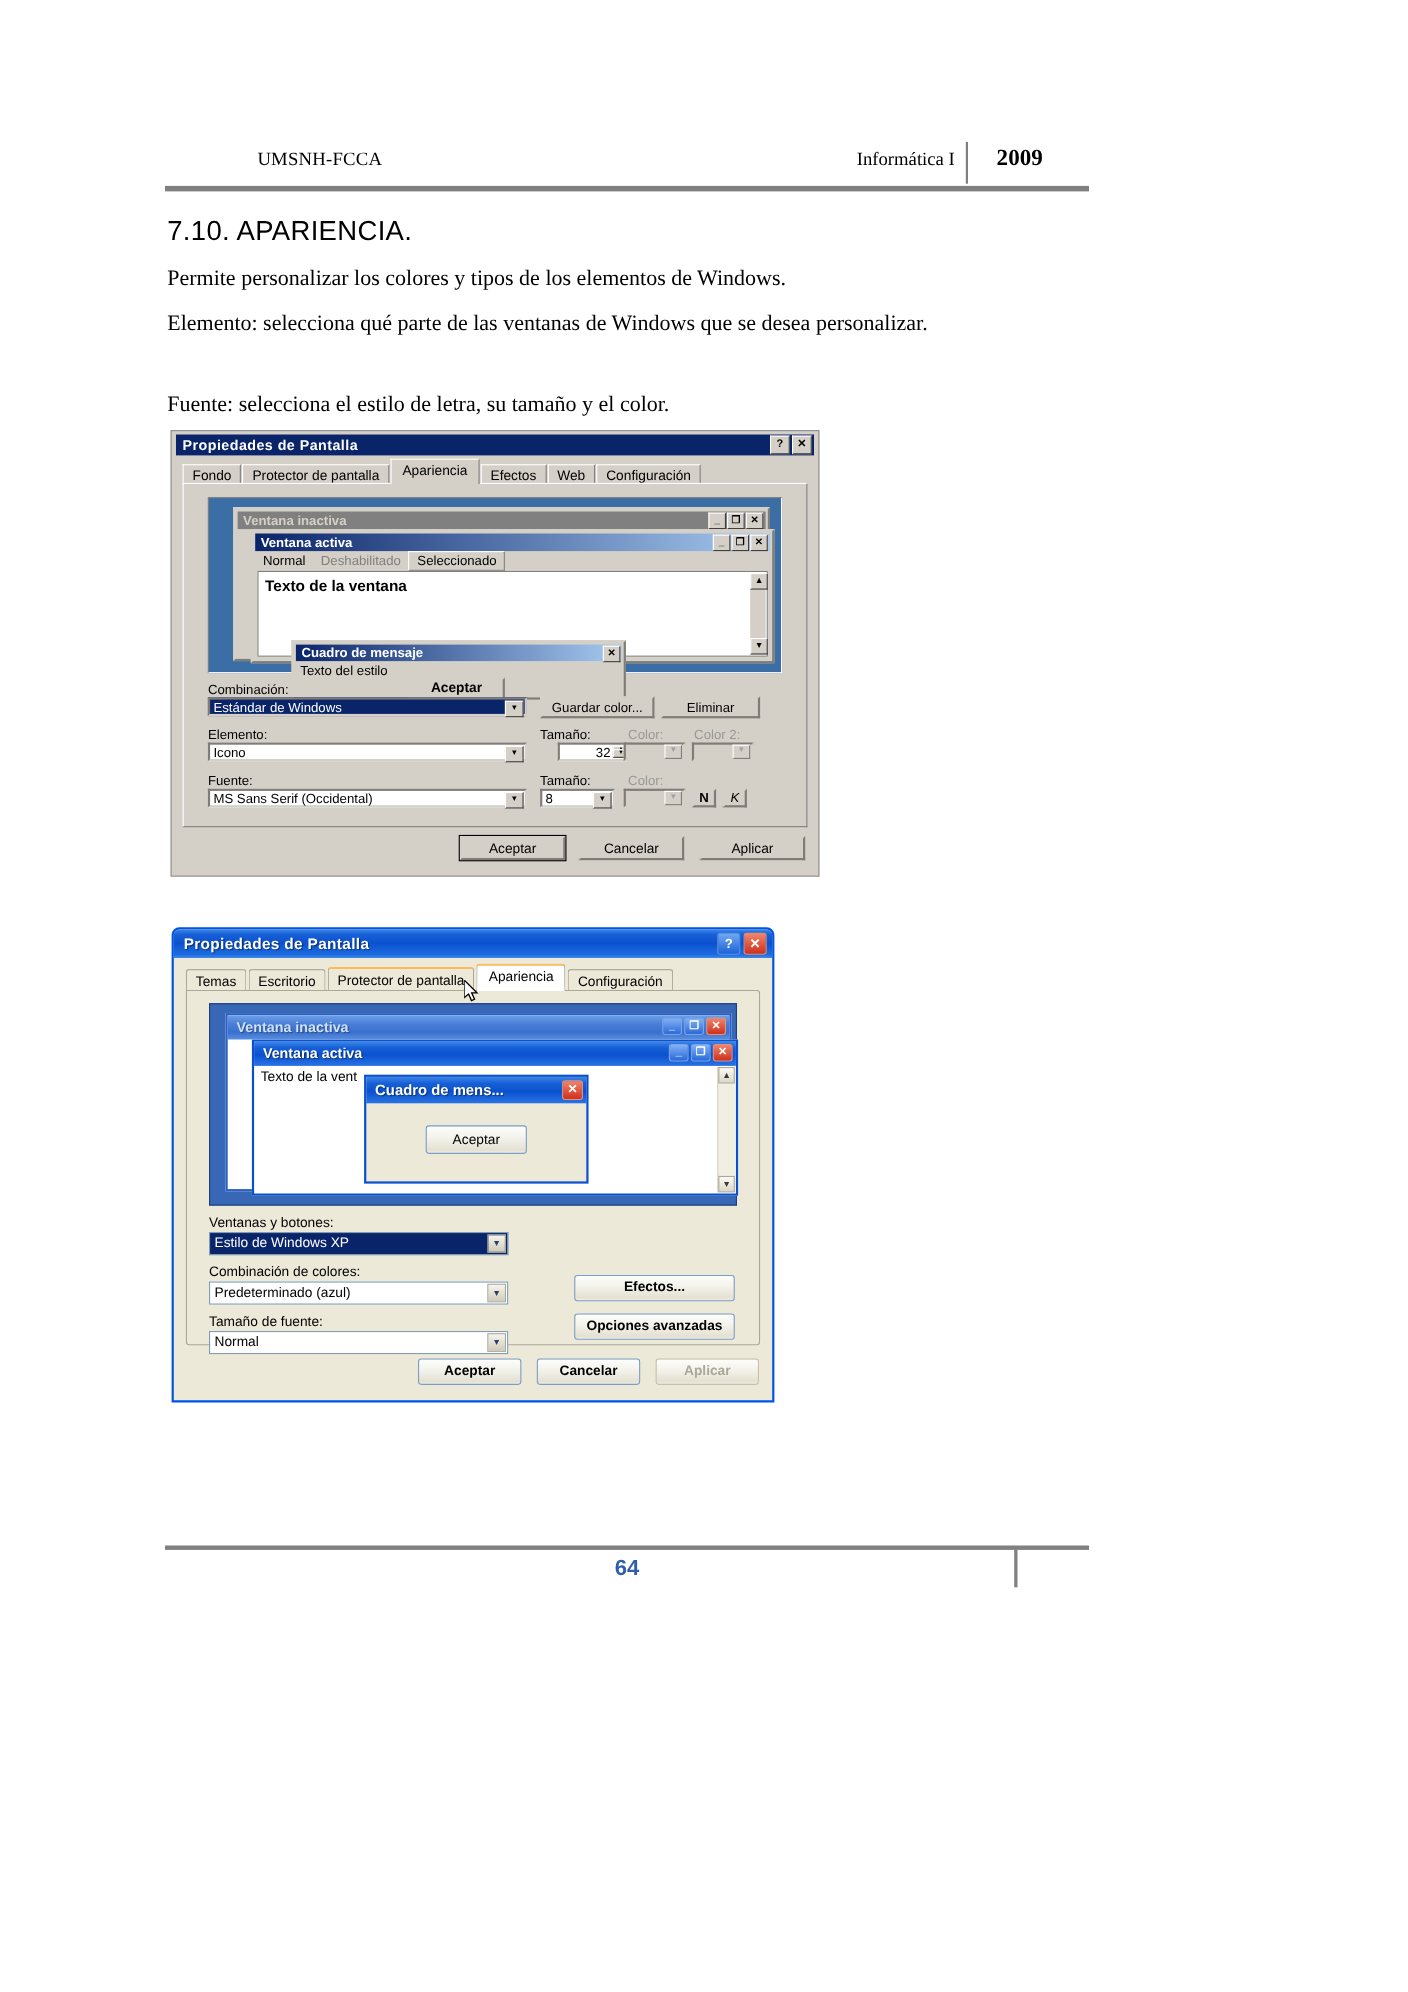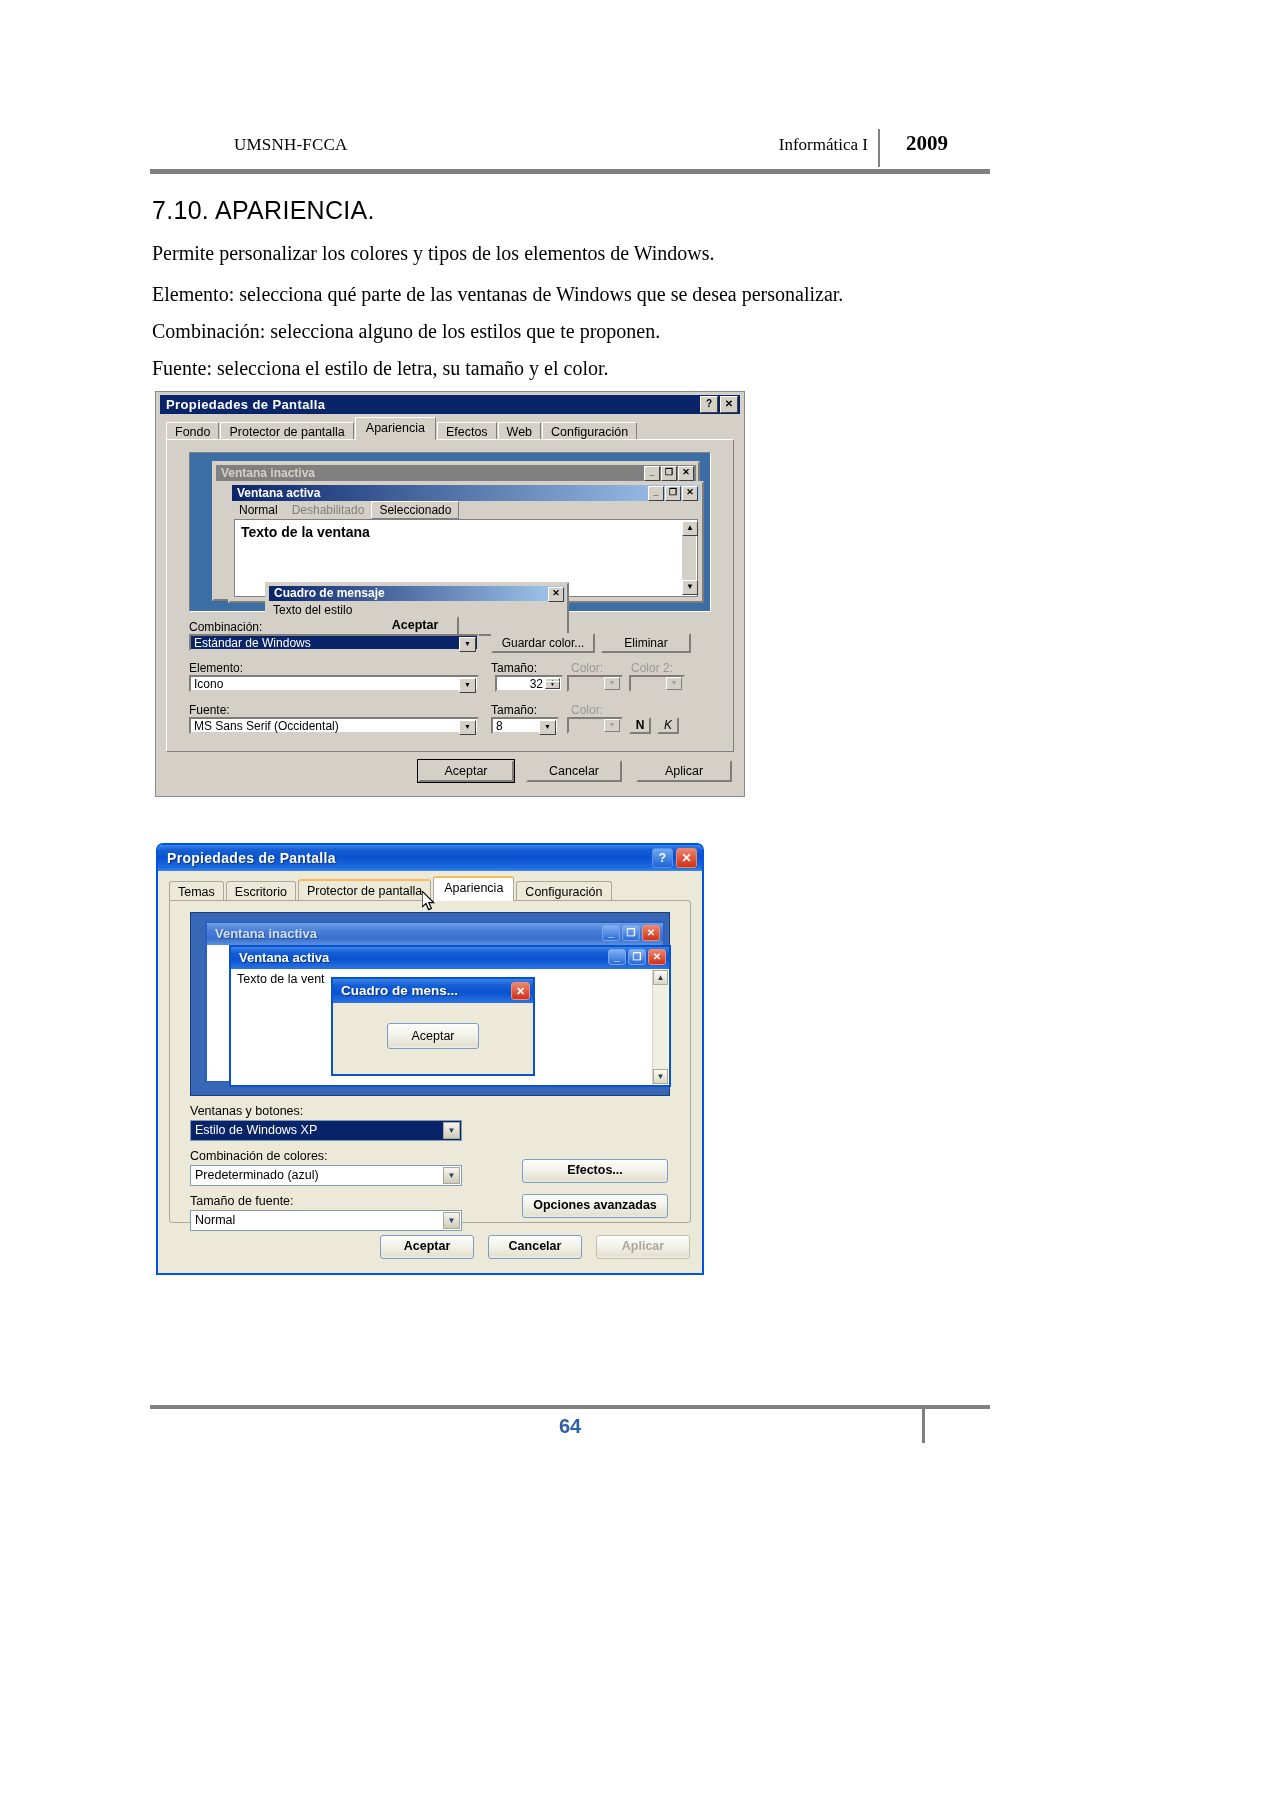--- a/index.html
+++ b/index.html
@@ -156,21 +156,20 @@
     <div class="hdr-left">UMSNH-FCCA</div>
     <div class="hdr-right">Informática I</div>
     <div class="hdr-vsep"></div>
     <div class="hdr-year">2009</div>
     <div class="hdr-rule"></div>
   </div>
 
   <h1 class="sec">7.10. APARIENCIA.</h1>
   <p class="par p1">Permite personalizar los colores y tipos de los elementos de Windows.</p>
   <p class="par p2">Elemento: selecciona qué parte de las ventanas de Windows que se desea personalizar.</p>
-  <p class="par p3">Combinación: selecciona alguno de los estilos que te proponen.</p>
   <p class="par p4">Fuente: selecciona el estilo de letra, su tamaño y el color.</p>
 
   <div class="dlg98">
 
     <div class="tbar">
       <span>Propiedades de Pantalla</span>
     </div>
     <div class="tbtns">
       <div class="tb-btn tb-help">?</div>
       <div class="tb-btn">✕</div>
@@ -238,21 +237,21 @@
 
       <div class="lbl98" style="left:22px;top:221px;">Elemento:</div>
       <div class="lbl98" style="left:324px;top:221px;">Tamaño:</div>
       <div class="lbl98 dim" style="left:404px;top:221px;">Color:</div>
       <div class="lbl98 dim" style="left:464px;top:221px;">Color 2:</div>
 
       <div class="combo98" style="left:22px;top:235px;width:290px;">
         <span>Icono</span>
         <span class="arrow">▼</span>
       </div>
-      <div class="spin98" style="left:328px;top:235px;width:68px;">
+      <div class="spin98" style="left:340px;top:235px;width:68px;">
         <span>32</span>
         <span class="spin-up">▲</span>
         <span class="spin-dn">▼</span>
       </div>
       <div class="colorbox" style="left:400px;top:235px;width:56px;">
         <span class="arrow">▼</span>
       </div>
       <div class="colorbox" style="left:462px;top:235px;width:56px;">
         <span class="arrow">▼</span>
       </div>

